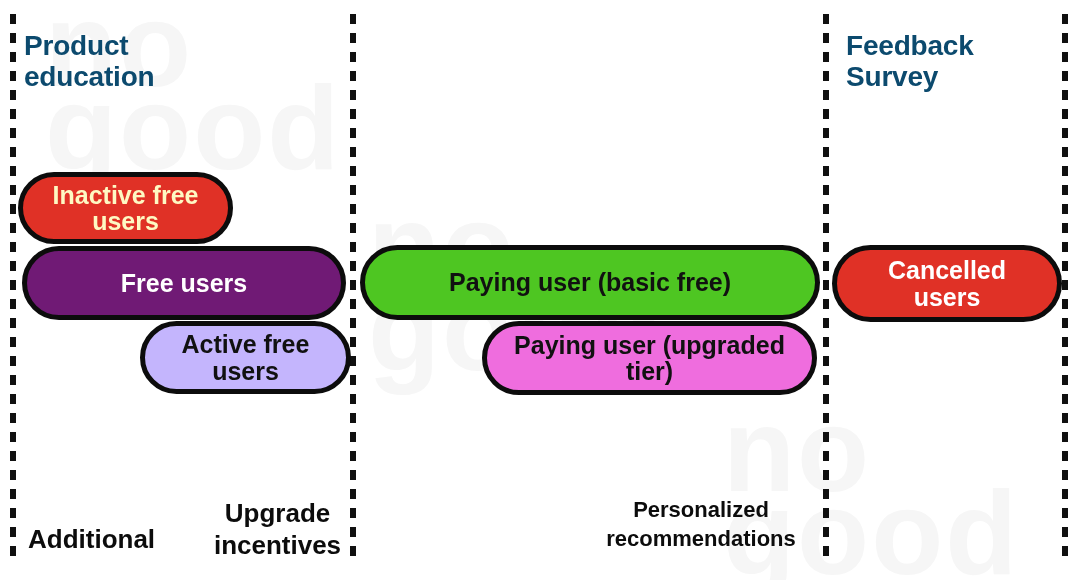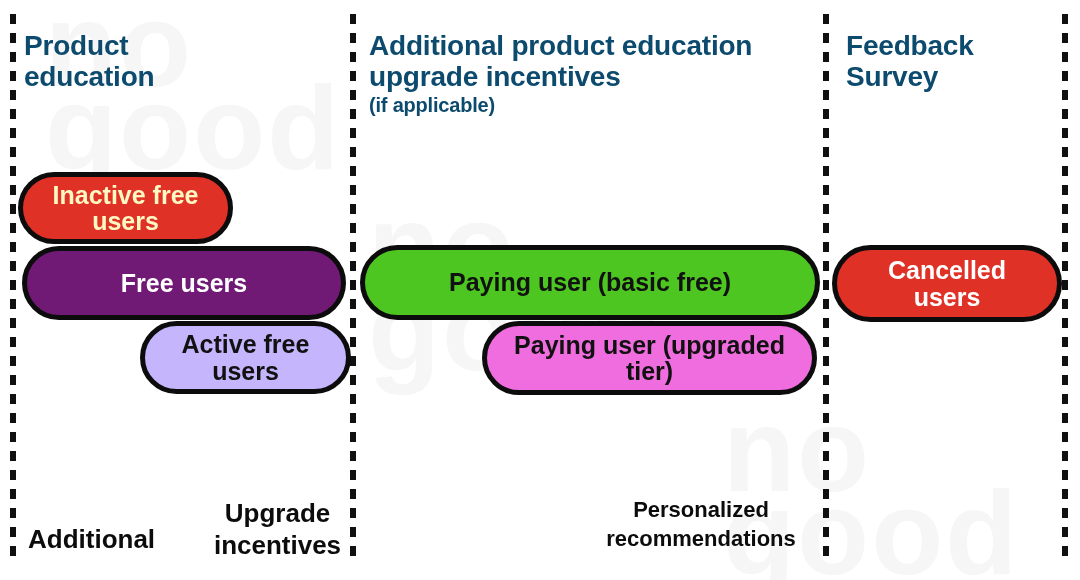--- a/index.html
+++ b/index.html
@@ -126,25 +126,20 @@
   </div>
 
   <div class="vline" id="vline-1"></div>
   <div class="vline" id="vline-2"></div>
   <div class="vline" id="vline-3"></div>
   <div class="vline" id="vline-4"></div>
 
   <div class="col-header" id="header-col1">
     <div>Product education</div>
   </div>
-  <div class="col-header" id="header-col2">
-    <div>Additional product education</div>
-    <div>upgrade incentives</div>
-    <div class="note">(if applicable)</div>
-  </div>
   <div class="col-header" id="header-col3">
     <div>Feedback Survey</div>
   </div>
 
   <div class="pill" id="pill-inactive-free">
     <span>Inactive free users</span>
   </div>
   <div class="pill" id="pill-free">
     <span>Free users</span>
   </div>

